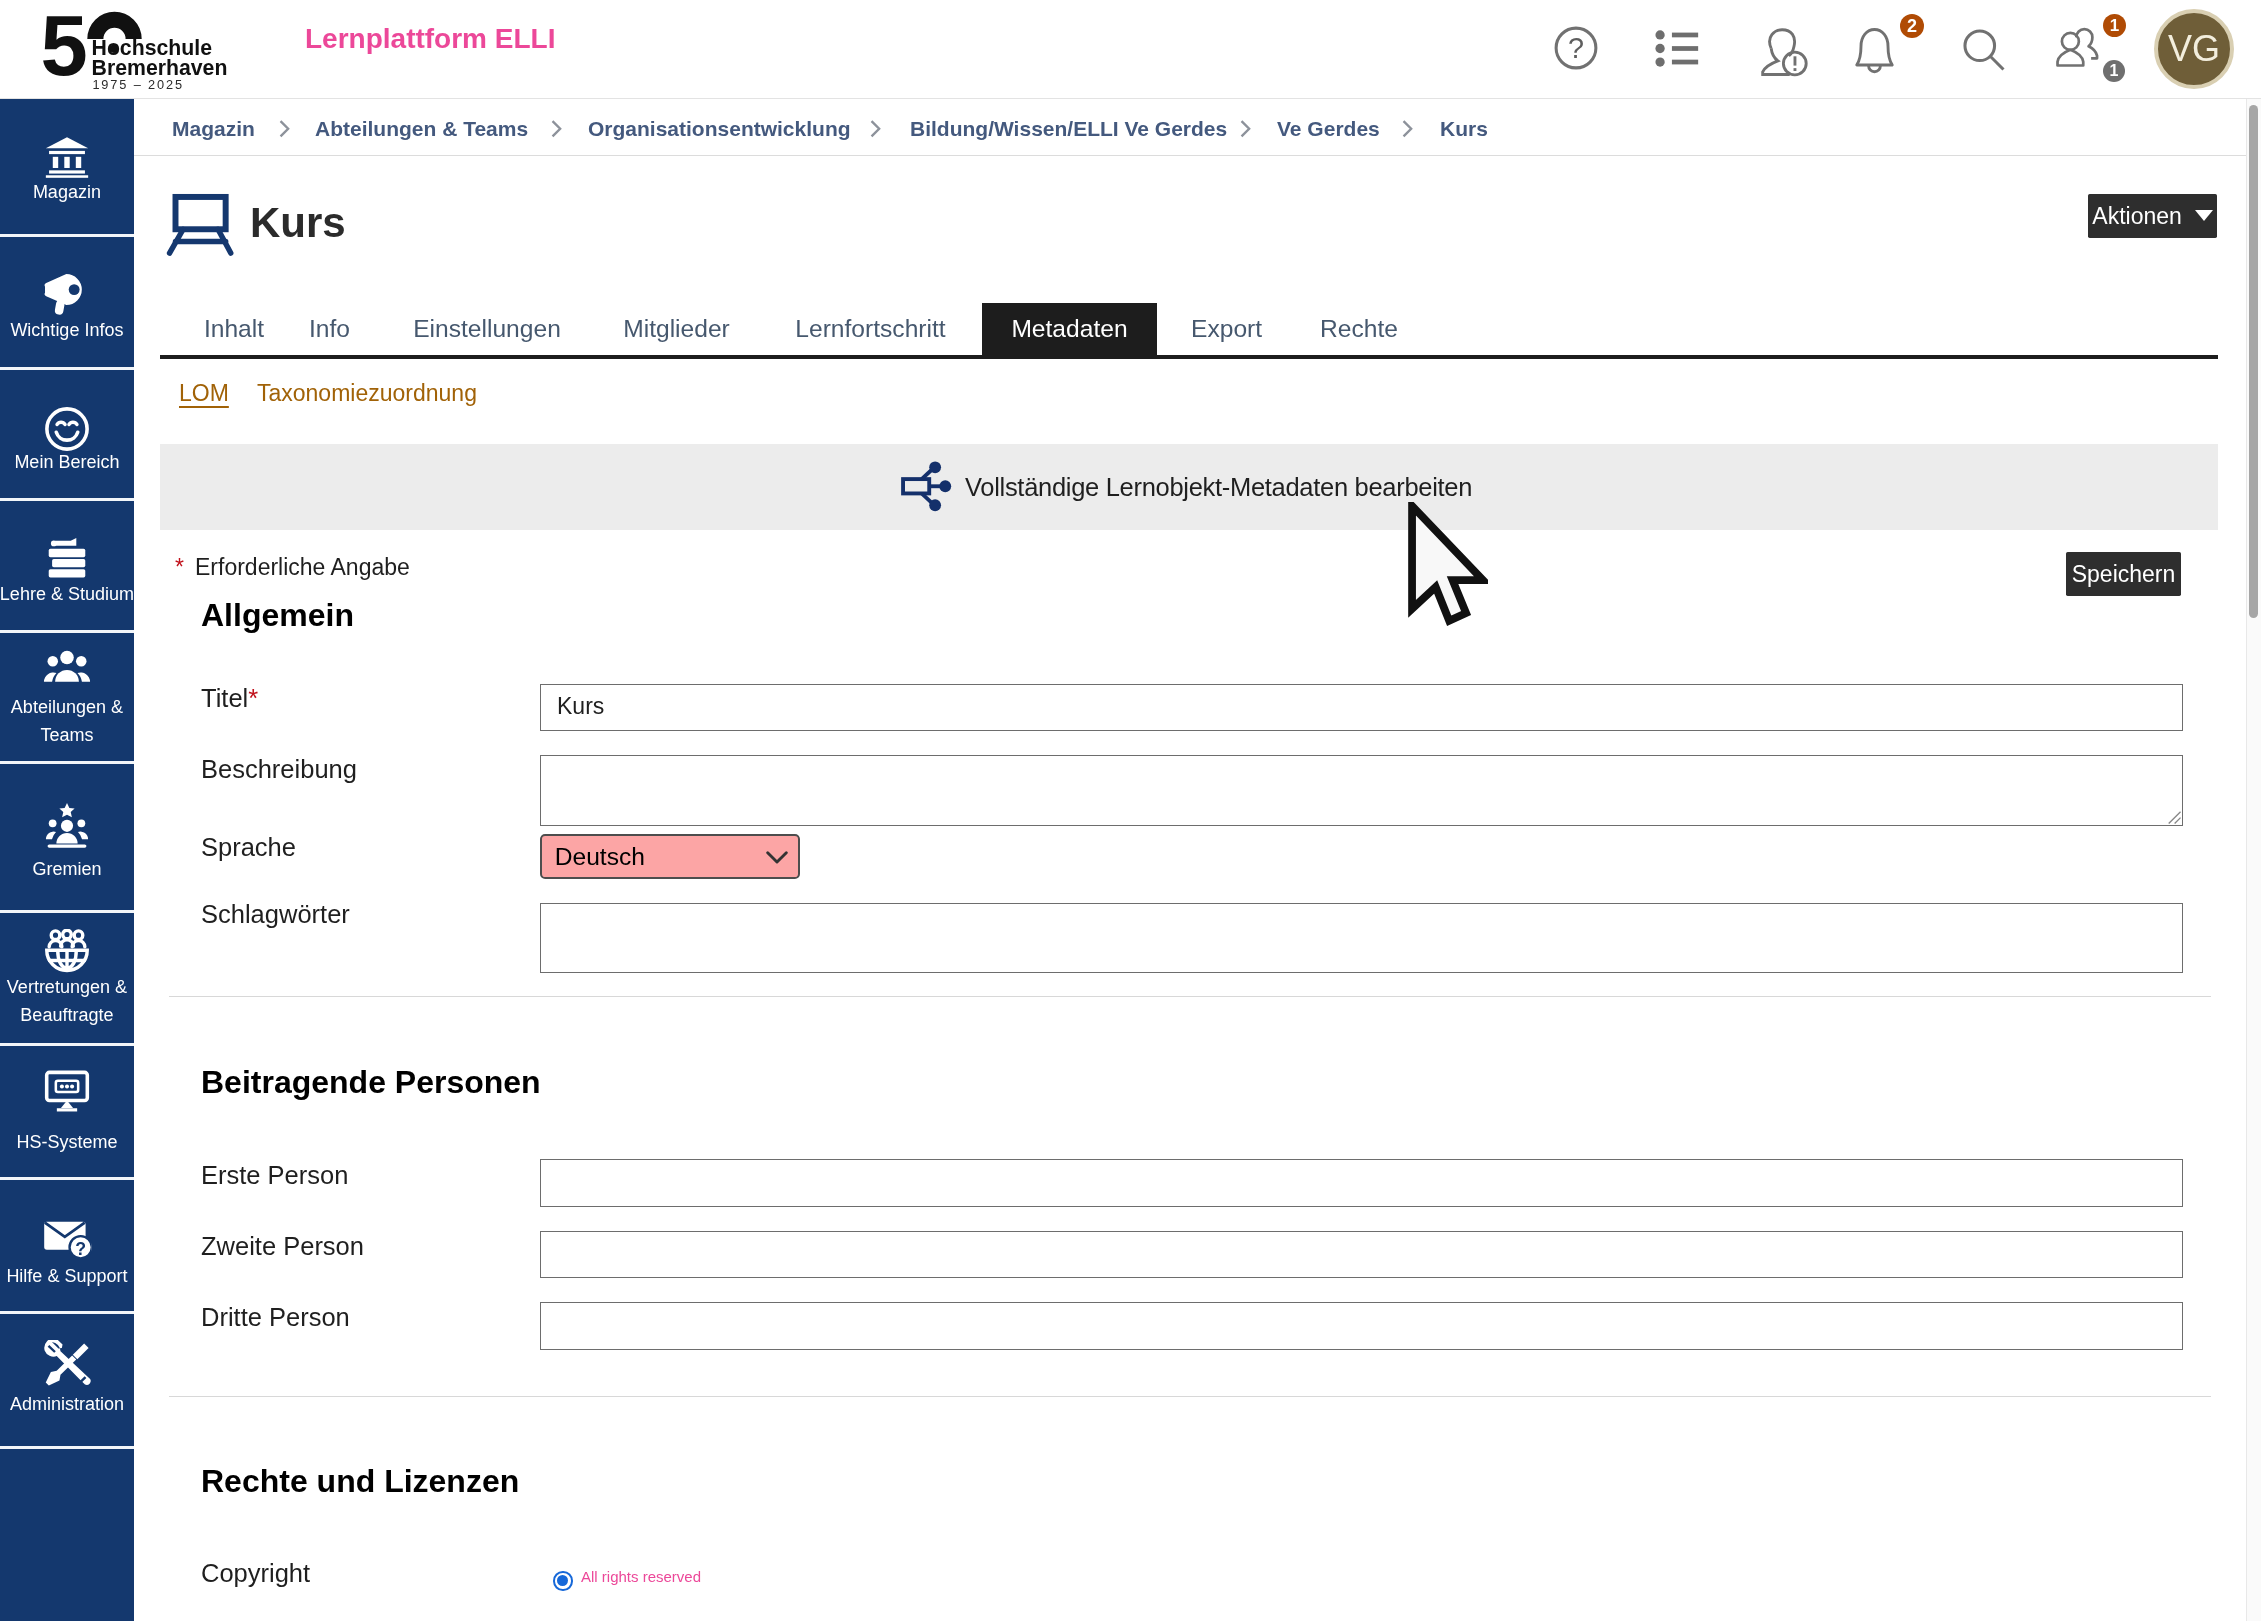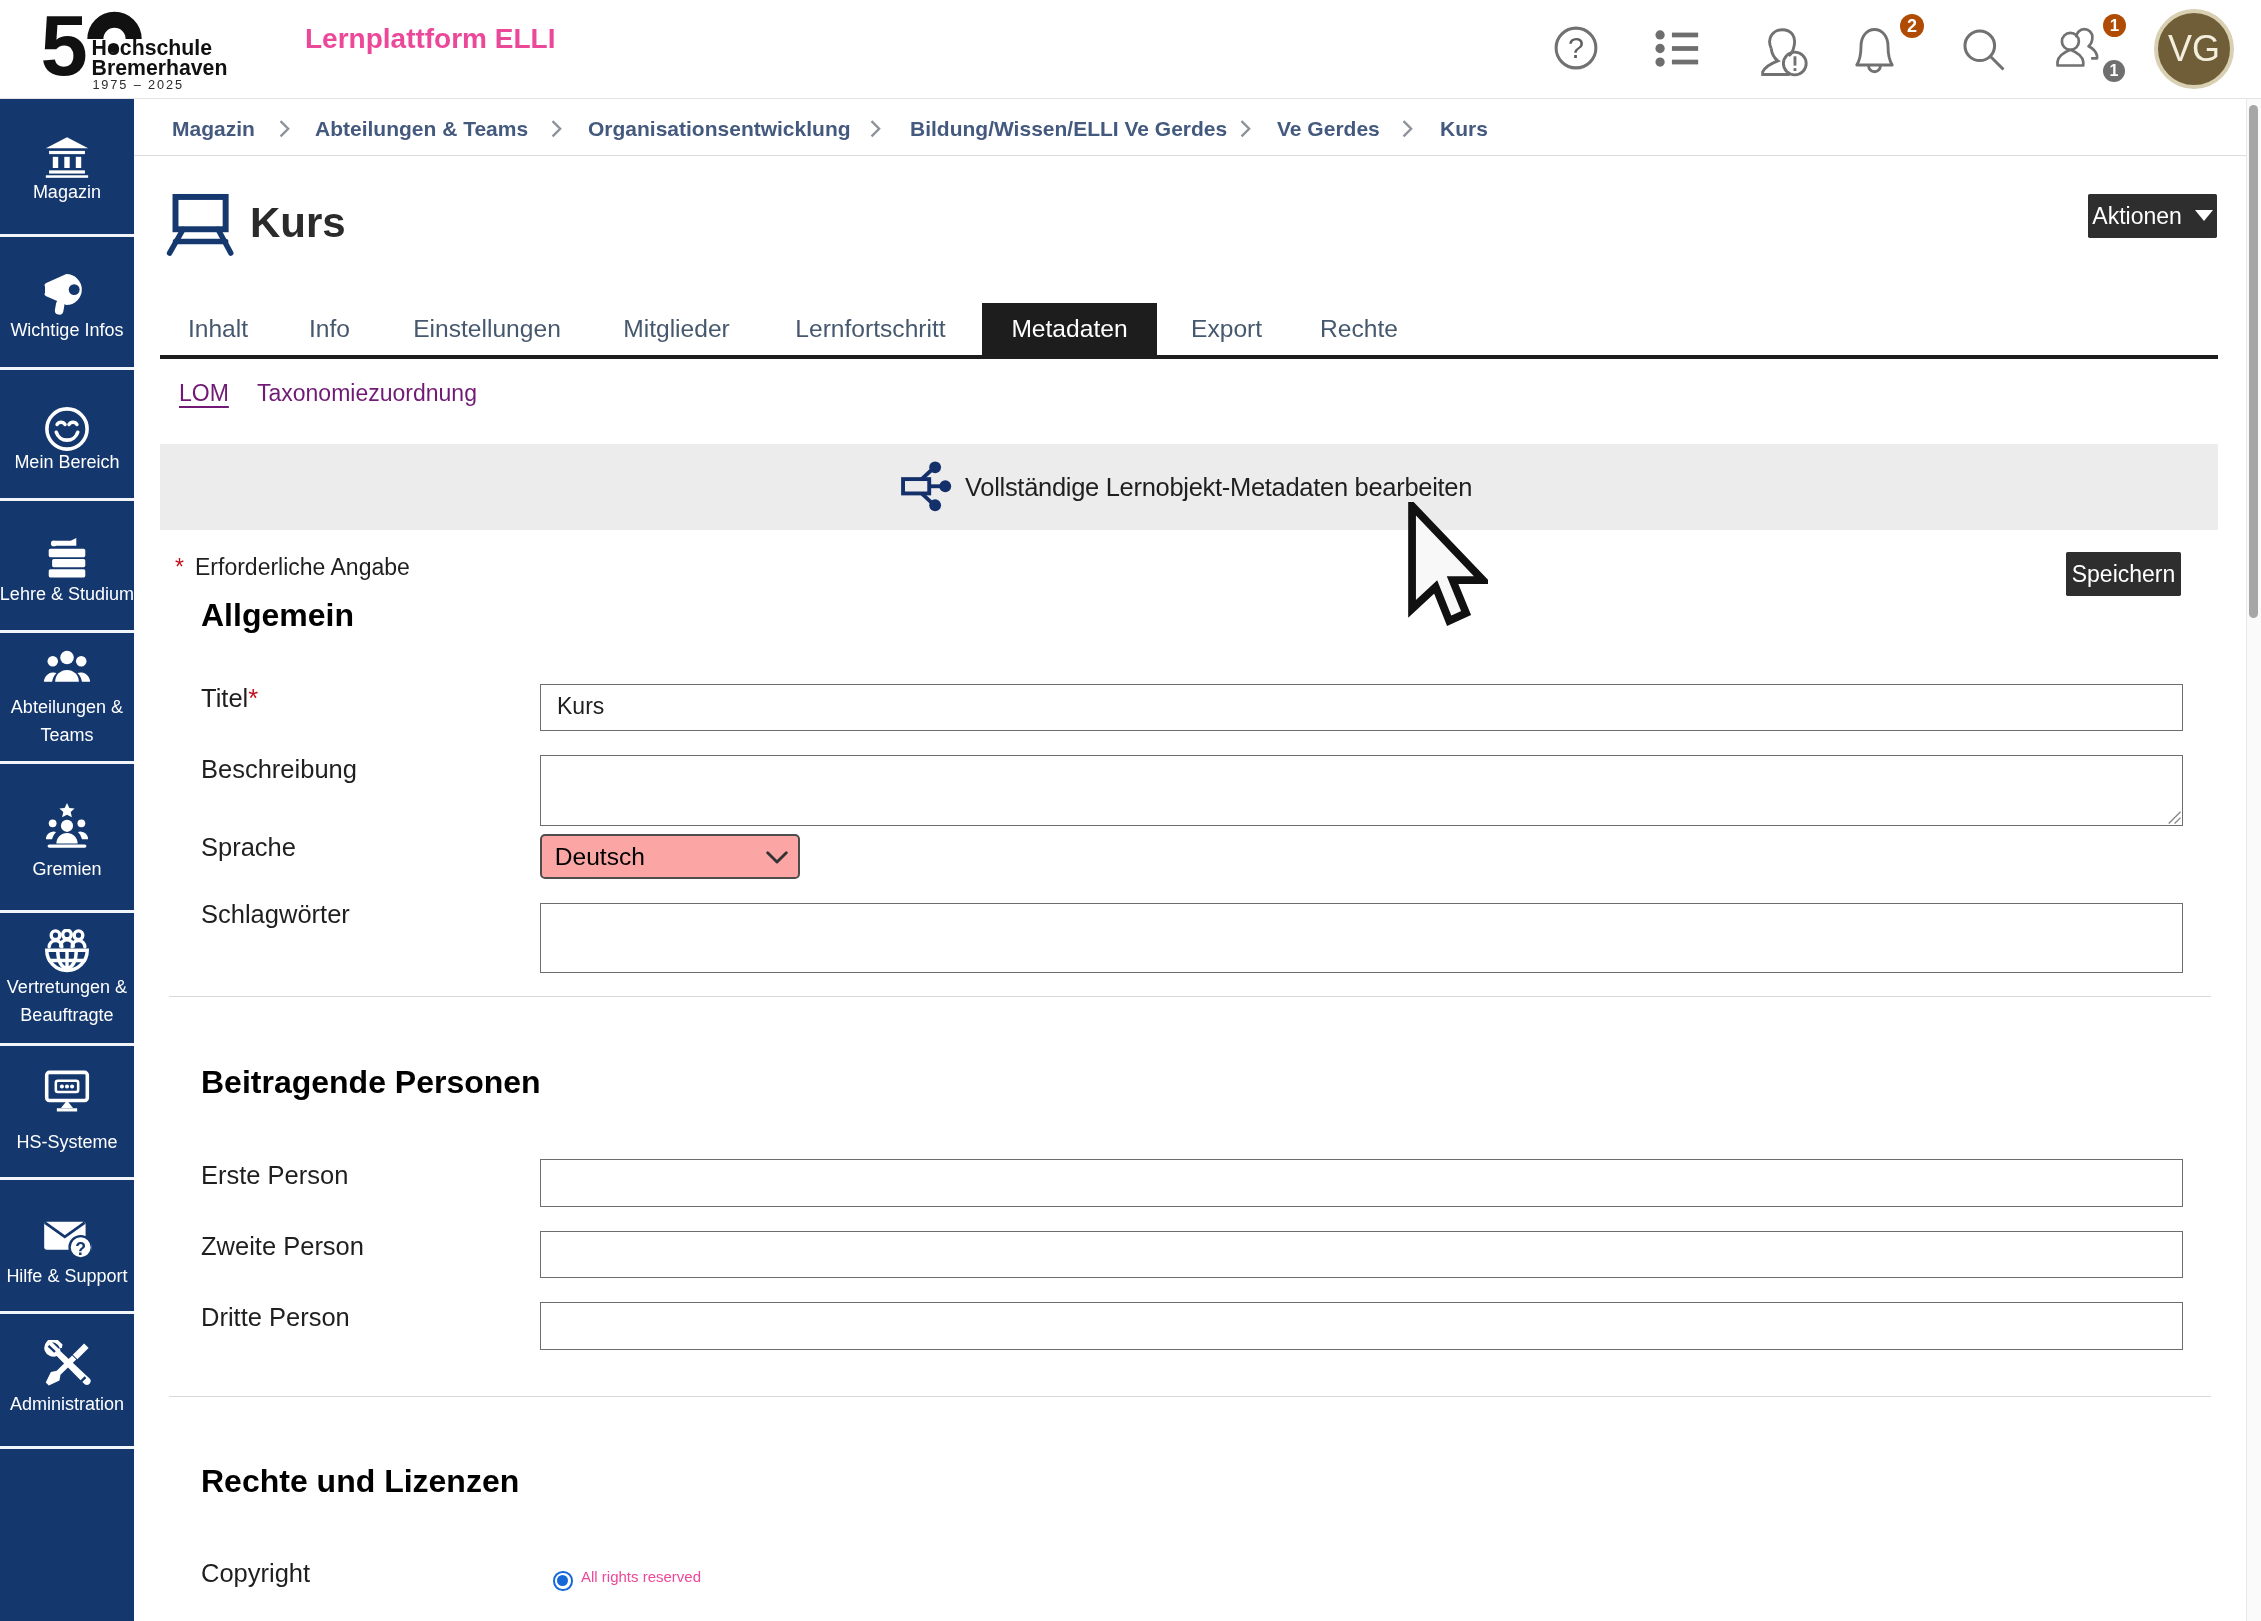--- a/index.html
+++ b/index.html
@@ -19,21 +19,21 @@
 #crumbbar{position:absolute;left:134px;top:99px;width:2127px;height:57px;background:#fff;border-bottom:1.7px solid #dcdcdc}
 .crumb{position:absolute;top:0;height:55px;line-height:55px;font-size:21px;font-weight:bold;color:#44597e;white-space:nowrap}
 
 #titleicon{position:absolute;left:166px;top:191px}
 #titletext{position:absolute;left:250px;top:199px;font-size:42px;font-weight:bold;color:#2b2b2b}
 .btndark{position:absolute;background:#2e2e2e;color:#fff;font-size:23px;text-align:center;border-radius:1.7px}
 
 .tab{position:absolute;top:303px;height:52px;line-height:52px;font-size:24.6px;color:#46586e;text-align:center}
 #tabactive{position:absolute;left:982px;top:303px;width:175px;height:52px;line-height:52px;background:#1d1d1d;color:#fff;font-size:24.6px;text-align:center}
 #tabline{position:absolute;left:160px;top:355px;width:2058px;height:4.2px;background:#1d1d1d}
-.subtab{position:absolute;top:380px;height:29px;font-size:23px;color:#701a75}
+.subtab{position:absolute;top:380px;height:29px;font-size:23px;color:#a16207}
 
 #graybar{position:absolute;left:160px;top:444px;width:2058px;height:86px;background:#ececec}
 #graybartext{position:absolute;left:965px;top:444px;height:64px;line-height:86px;font-size:25.5px;color:#1f1f1f;letter-spacing:-0.3px}
 
 .h2{position:absolute;left:201px;font-size:32px;font-weight:bold;color:#000000}
 .flabel{position:absolute;left:201px;font-size:25.5px;color:#1f1f1f;white-space:nowrap}
 .finput{position:absolute;left:540px;width:1643px;background:#fff;border:1.7px solid #6d6d6d}
 .red{color:#c1121c}
 .sep{position:absolute;left:169px;width:2042px;height:0.8px;background:#d8d8d8}
 #speichern{left:2066px;top:552px;width:115px;height:44px;line-height:44px}
@@ -267,21 +267,21 @@
   <g stroke="#15386f" stroke-width="6.4" fill="none" stroke-linecap="round">
     <line x1="20" y1="45" x2="4" y2="73"></line>
     <line x1="61" y1="45" x2="76" y2="73"></line>
     <line x1="11" y1="59.5" x2="70" y2="59.5"></line>
   </g>
 </svg>
 </div>
 <div id="titletext">Kurs</div>
 <div id="aktionen" class="btndark">Aktionen&nbsp;&nbsp;<span style="display:inline-block;width:0;height:0;border-left:9.3px solid transparent;border-right:9.3px solid transparent;border-top:11px solid #fff;vertical-align:middle;margin-top:-5.1px"></span></div>
 
-<div class="tab" style="left:185px;width:66px">Inhalt</div>
+<div class="tab" style="left:201px;width:66px">Inhalt</div>
 <div class="tab" style="left:309px;width:41px">Info</div>
 <div class="tab" style="left:413px;width:148px">Einstellungen</div>
 <div class="tab" style="left:620px;width:113px">Mitglieder</div>
 <div class="tab" style="left:790px;width:161px">Lernfortschritt</div>
 <div id="tabactive">Metadaten</div>
 <div class="tab" style="left:1191px;width:71px">Export</div>
 <div class="tab" style="left:1320px;width:78px">Rechte</div>
 <div id="tabline"></div>
 <div class="subtab" style="left:179px;text-decoration:underline;text-underline-offset:5.1px">LOM</div>
 <div class="subtab" style="left:257px">Taxonomiezuordnung</div>

